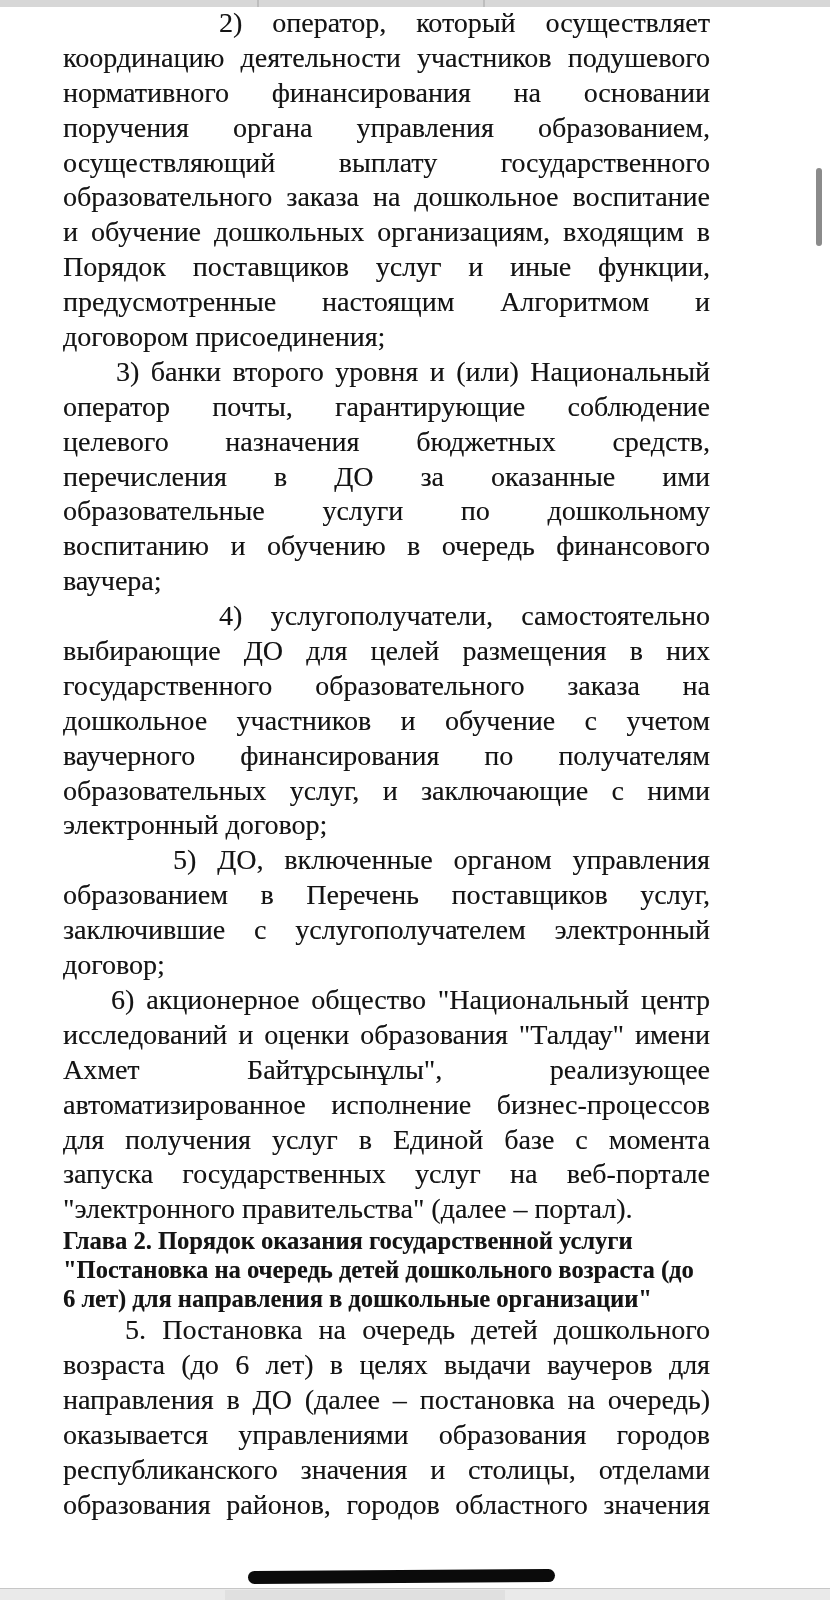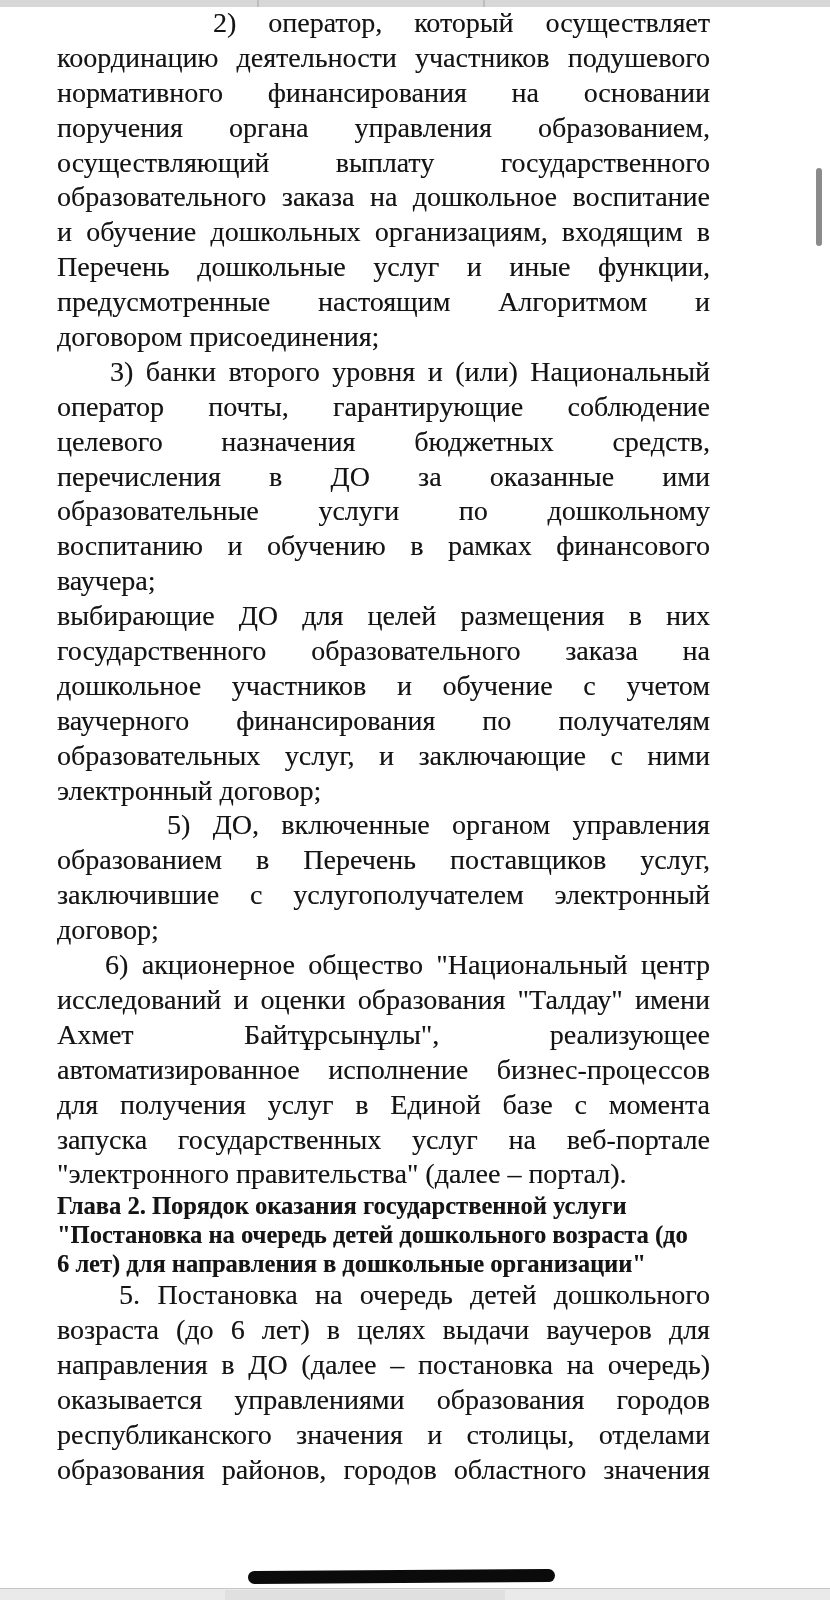--- a/index.html
+++ b/index.html
@@ -25,20 +25,21 @@
   }
   .para { margin: 0; }
   .line {
     line-height: 34.9px;
     height: 34.9px;
     overflow: hidden;
     text-align: justify;
     text-align-last: justify;
     text-shadow: 0.2px 0.2px 0.5px rgba(25,25,25,0.45);
     white-space: normal;
+    margin-left: 6px;
   }
   .line.lastline { text-align-last: left; }
   .line.heading-line {
     font-weight: 700;
     font-size: 24.5px;
     line-height: 28.7px;
     height: 28.7px;
     text-align: left;
     text-align-last: left;
   }
@@ -77,34 +78,35 @@
 
 <div class="doc-text" style="color: rgb(20, 20, 20);">
     <div class="para">
       <div class="line" style="padding-left: 156px;">2) оператор, который осуществляет</div>
       <div class="line">координацию деятельности участников подушевого</div>
       <div class="line">нормативного финансирования на основании</div>
       <div class="line">поручения органа управления образованием,</div>
       <div class="line">осуществляющий выплату государственного</div>
       <div class="line">образовательного заказа на дошкольное воспитание</div>
       <div class="line">и обучение дошкольных организациям, входящим в</div>
-      <div class="line">Перечень дошкольные услуг и иные функции,</div>
+      <div class="line">Порядок поставщиков услуг и иные функции,</div>
       <div class="line">предусмотренные настоящим Алгоритмом и</div>
       <div class="line lastline">договором присоединения;</div>
     </div>
     <div class="para">
       <div class="line" style="padding-left: 53px;">3) банки второго уровня и (или) Национальный</div>
       <div class="line">оператор почты, гарантирующие соблюдение</div>
       <div class="line">целевого назначения бюджетных средств,</div>
       <div class="line">перечисления в ДО за оказанные ими</div>
       <div class="line">образовательные услуги по дошкольному</div>
-      <div class="line">воспитанию и обучению в рамках финансового</div>
+      <div class="line">воспитанию и обучению в очередь финансового</div>
       <div class="line lastline">ваучера;</div>
     </div>
     <div class="para">
+      <div class="line" style="padding-left: 156px;">4) услугополучатели, самостоятельно</div>
       <div class="line">выбирающие ДО для целей размещения в них</div>
       <div class="line">государственного образовательного заказа на</div>
       <div class="line">дошкольное участников и обучение с учетом</div>
       <div class="line">ваучерного финансирования по получателям</div>
       <div class="line">образовательных услуг, и заключающие с ними</div>
       <div class="line lastline">электронный договор;</div>
     </div>
     <div class="para">
       <div class="line" style="padding-left: 110px;">5) ДО, включенные органом управления</div>
       <div class="line">образованием в Перечень поставщиков услуг,</div>

